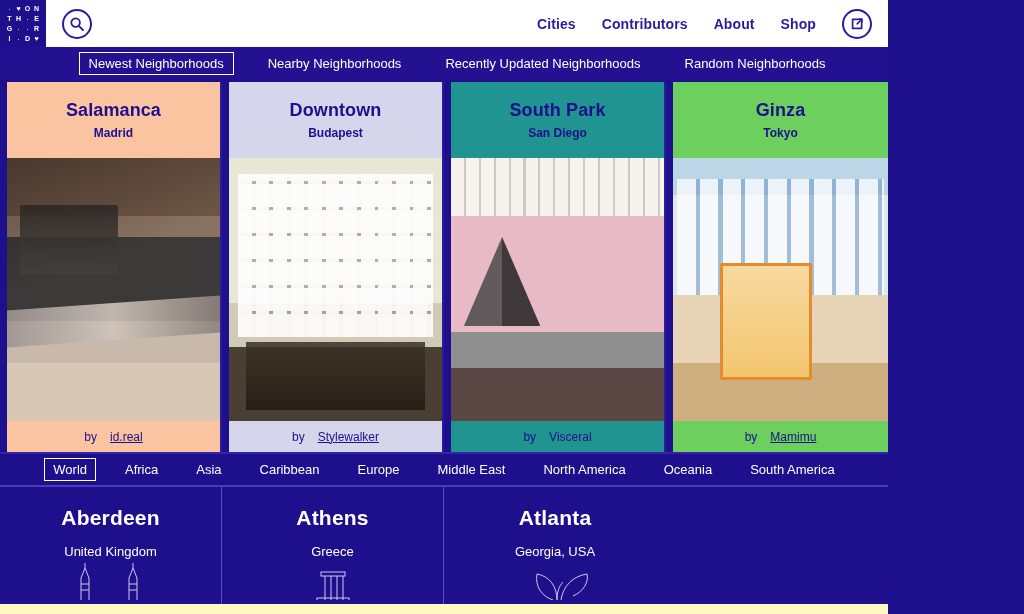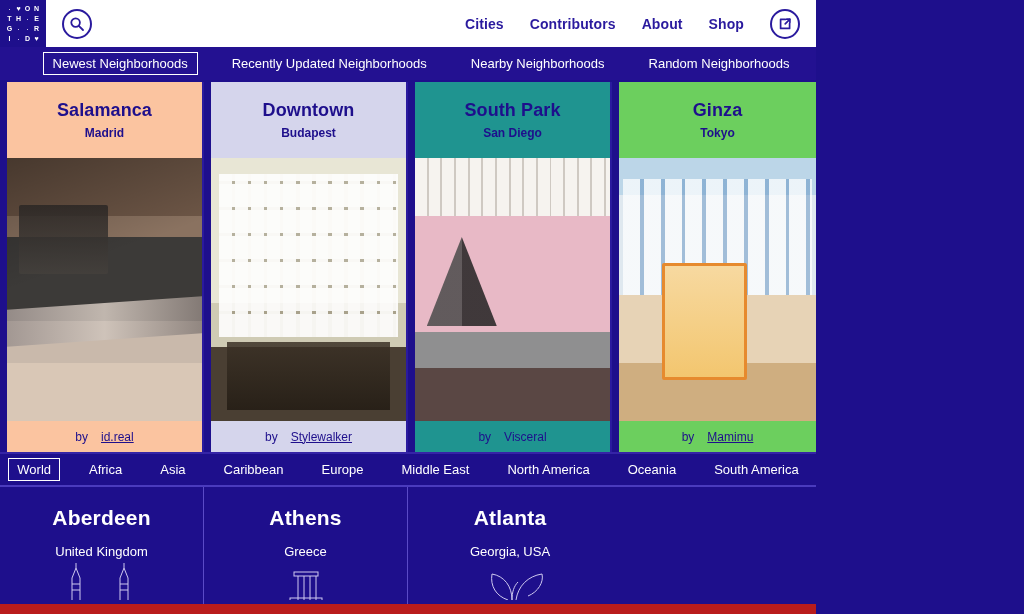--- a/index.html
+++ b/index.html
@@ -2,21 +2,21 @@
 <html><head>
 <meta charset="utf-8">
 <style>
   * { box-sizing: border-box; margin: 0; padding: 0; }
   html, body {
     width: 1024px; height: 614px;
     overflow: hidden;
     font-family: "Liberation Sans", sans-serif;
     background: #1e0f8c;
   }
-  .page { width: 816px; height: 614px; position: relative; background: #b91c1c; }
+  .page { width: 888px; height: 614px; position: relative; background: #fef9c3; }
 
   
   .header {
     height: 47px; background: #ffffff;
     display: flex; align-items: center;
     position: relative;
   }
   .logo-tile {
     width: 46px; height: 47px; background: #1e0f8c;
     display: flex; align-items: center; justify-content: center;
@@ -217,22 +217,22 @@
           <path d="M8.4 3.4H3.6v9h9V7.6" fill="none" stroke="#2a1a9e" stroke-width="1.7" stroke-linecap="round" stroke-linejoin="round"></path>
           <path d="M9.7 3.2h3.2v3.2" fill="none" stroke="#2a1a9e" stroke-width="1.7" stroke-linecap="round" stroke-linejoin="round"></path>
           <line x1="12.7" y1="3.4" x2="8.2" y2="7.9" stroke="#2a1a9e" stroke-width="1.7" stroke-linecap="round"></line>
         </svg>
       </div>
     </div>
   </div>
 
   <div class="tabbar" id="tabbar">
       <div class="tab active">Newest Neighborhoods</div>
+      <div class="tab">Nearby Neighborhoods</div>
       <div class="tab">Recently Updated Neighborhoods</div>
-      <div class="tab">Nearby Neighborhoods</div>
       <div class="tab">Random Neighborhoods</div>
     </div>
 
   <div class="cards" id="cards">
       <div class="card">
         <div class="card-head" style="background: rgb(251, 196, 160);">
           <div class="nb">Salamanca</div>
           <div class="city">Madrid</div>
         </div>
         <div class="card-photo">

